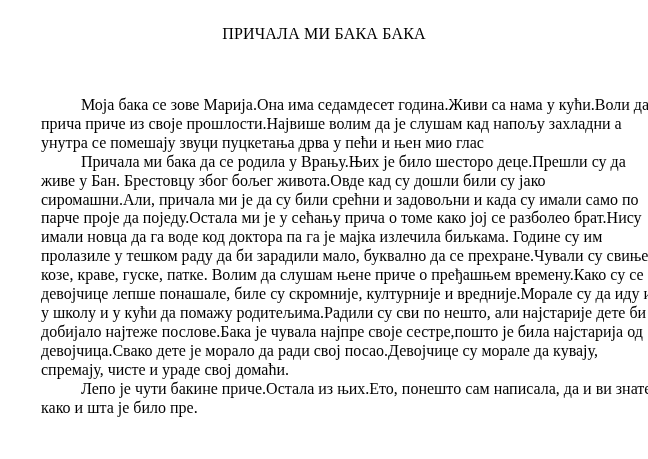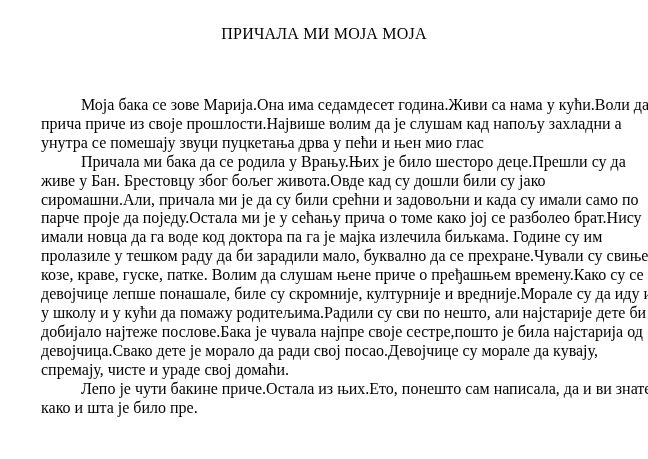--- a/index.html
+++ b/index.html
@@ -35,19 +35,19 @@
   .doc-content p {
     margin: 0;
     padding: 0;
     text-indent: 40px;
   }
 </style>
 </head>
 <body>
 
 <div class="page">
-  <h1 class="doc-title">ПРИЧАЛА МИ МОЈА МОЈА</h1>
+  <h1 class="doc-title">ПРИЧАЛА МИ БАКА БАКА</h1>
   <div class="doc-content">
     <p>Моја бака се зове Марија.Она има седамдесет година.Живи са нама у кући.Воли да прича приче из своје прошлости.Највише волим да је слушам кад напољу захладни а унутра се помешају звуци пуцкетања дрва у пећи и њен мио глас</p>
     <p>Причала ми бака да се родила у Врању.Њих је било шесторо деце.Прешли су да живе у Бан. Брестовцу због бољег живота.Овде кад су дошли били су јако сиромашни.Али, причала ми је да су били срећни и задовољни и када су имали само по парче проје да поједу.Остала ми је у сећању прича о томе како јој се разболео брат.Нису имали новца да га воде код доктора па га је мајка излечила биљкама. Године су им пролазиле у тешком раду да би зарадили мало, буквално да се прехране.Чували су свиње, козе, краве, гуске, патке. Волим да слушам њене приче о пређашњем времену.Како су се девојчице лепше понашале, биле су скромније, културније и вредније.Морале су да иду и у школу и у кући да помажу родитељима.Радили су сви по нешто, али најстарије дете би добијало најтеже послове.Бака је чувала најпре своје сестре,пошто је била најстарија од девојчица.Свако дете је морало да ради свој посао.Девојчице су морале да кувају, спремају, чисте и ураде свој домаћи.</p>
     <p>Лепо је чути бакине приче.Остала из њих.Ето, понешто сам написала, да и ви знате како и шта је било пре.</p>
   </div>
 </div>
 
 </body></html>

